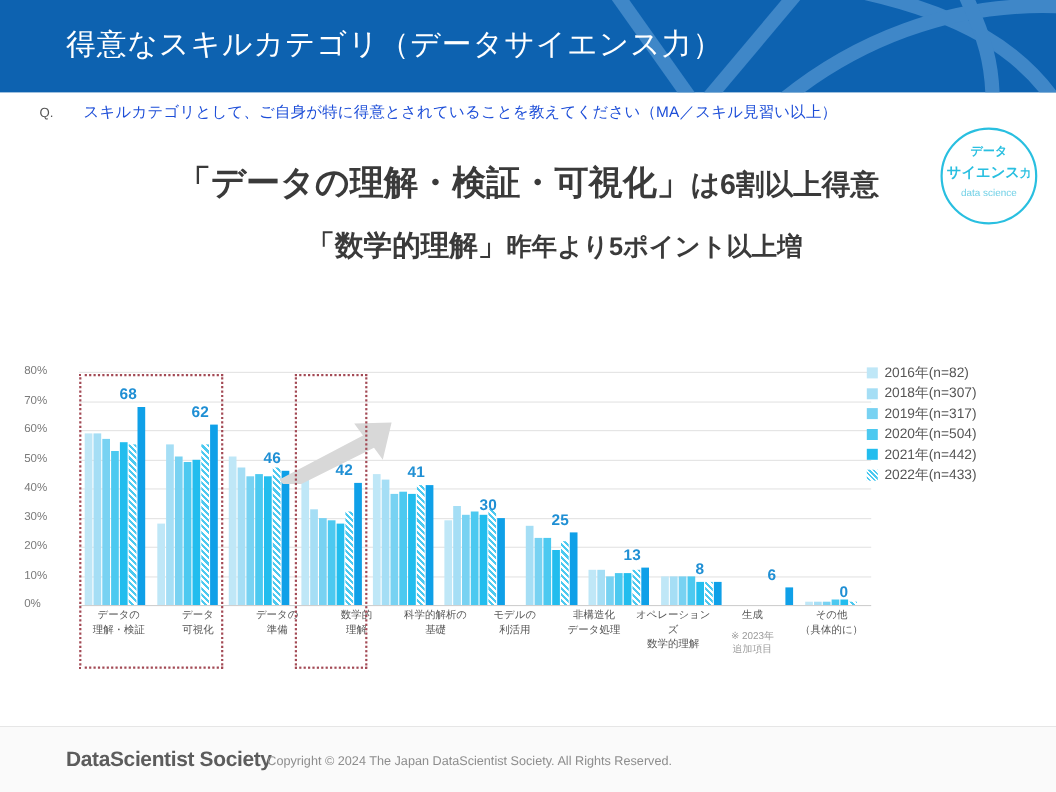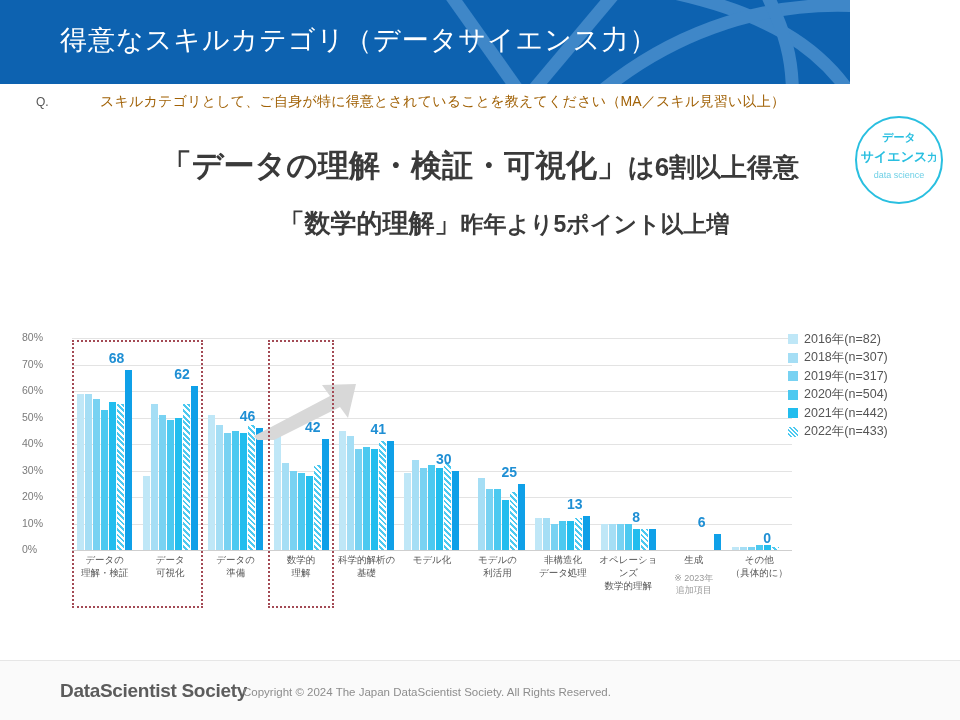--- a/index.html
+++ b/index.html
@@ -7,37 +7,37 @@
     width:960px;height:720px;overflow:hidden;
     background:#ffffff;
     font-family:"Liberation Sans","DejaVu Sans",sans-serif;
     color:#333;
     position:relative;
   }
   #slide{position:relative;width:960px;height:720px;background:#fff;}
 
   
   .header{
-    position:absolute;left:0;top:0;width:850px;height:84px;
+    position:absolute;left:0;top:0;width:960px;height:84px;
     background:#0d62b0;overflow:hidden;
   }
   .header .wm{position:absolute;top:0;right:0;width:420px;height:84px;opacity:1;}
   .header-title{
     position:absolute;left:60px;top:22px;
     font-size:27px;color:#ffffff;letter-spacing:1px;
     font-weight:400;white-space:nowrap;
   }
 
   
   .q-row{position:absolute;left:36px;top:93px;width:900px;height:22px;}
   .q-mark{
     position:absolute;left:0;top:2px;font-size:12px;color:#555;
   }
   .q-text{
-    position:absolute;left:64px;top:0;font-size:14px;color:#a16207;
+    position:absolute;left:40px;top:0;font-size:14px;color:#1d4ed8;
     white-space:nowrap;letter-spacing:0.2px;
   }
 
   
   .headline1{
     position:absolute;left:0;top:145px;width:960px;text-align:center;
     font-size:31px;font-weight:bold;color:#3a3a3a;letter-spacing:0px;
   }
   .headline1 .small{font-size:26px;}
   .headline2{
@@ -342,23 +342,20 @@
         </div>
         <div class="xlab">
           <div>数学的</div>
           <div>理解</div>
         </div>
         <div class="xlab">
           <div>科学的解析の</div>
           <div>基礎</div>
         </div>
         <div class="xlab">
-          <div>モデル化</div>
-        </div>
-        <div class="xlab">
           <div>モデルの</div>
           <div>利活用</div>
         </div>
         <div class="xlab">
           <div>非構造化</div>
           <div>データ処理</div>
         </div>
         <div class="xlab">
           <div>オペレーションズ</div>
           <div>数学的理解</div>

